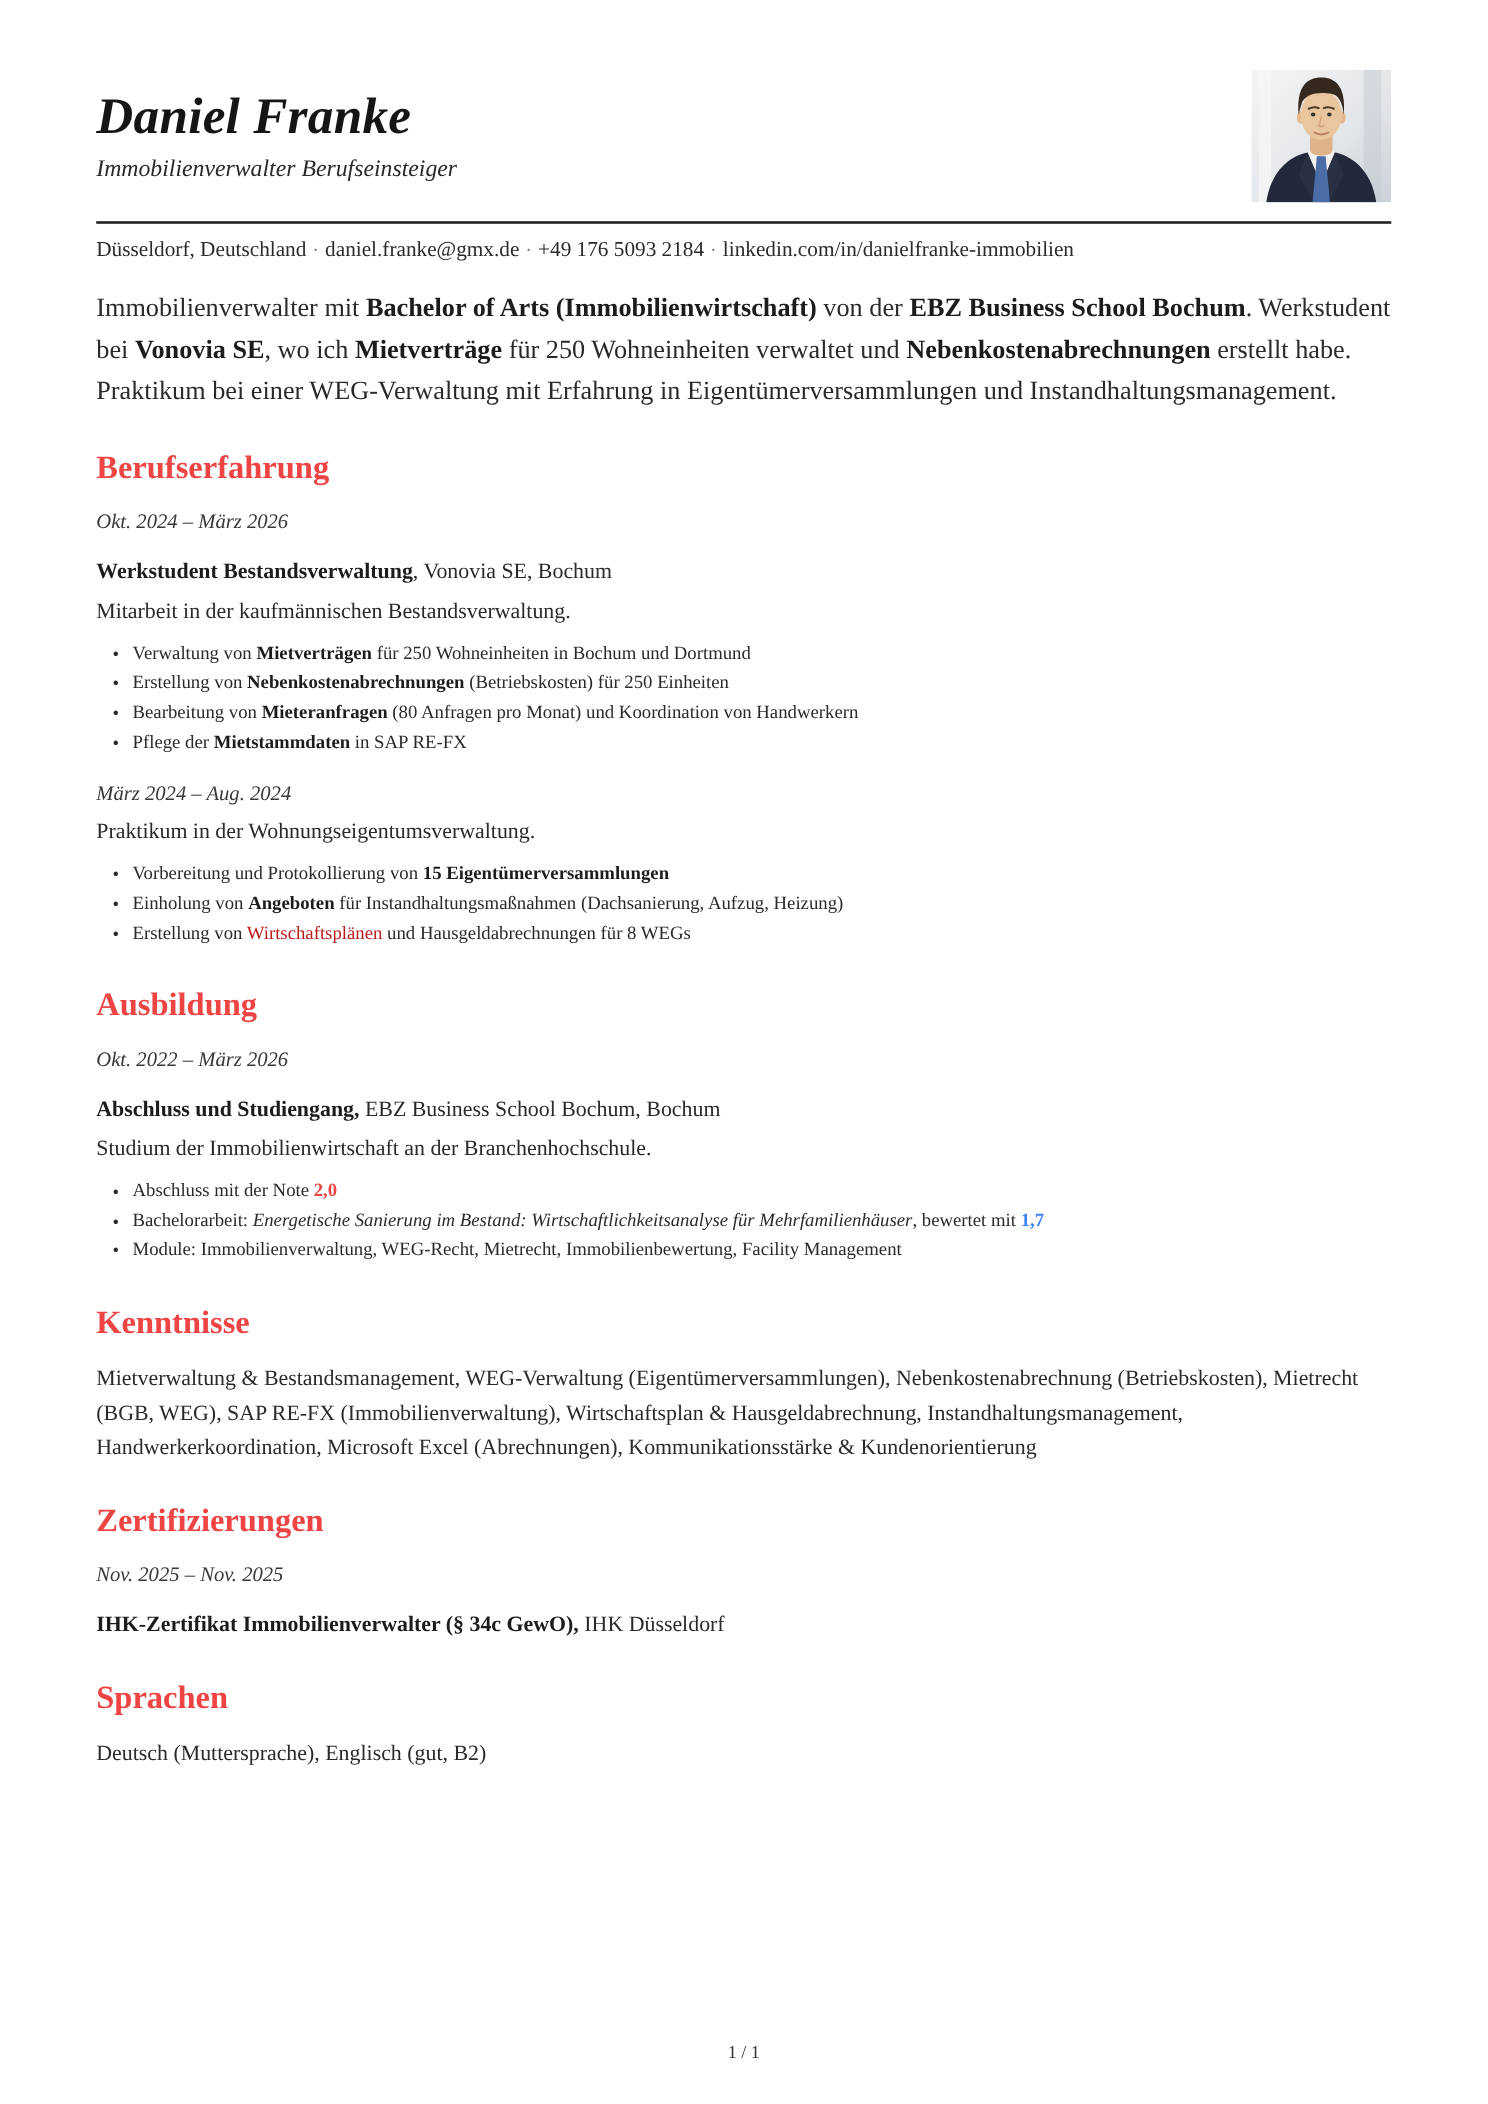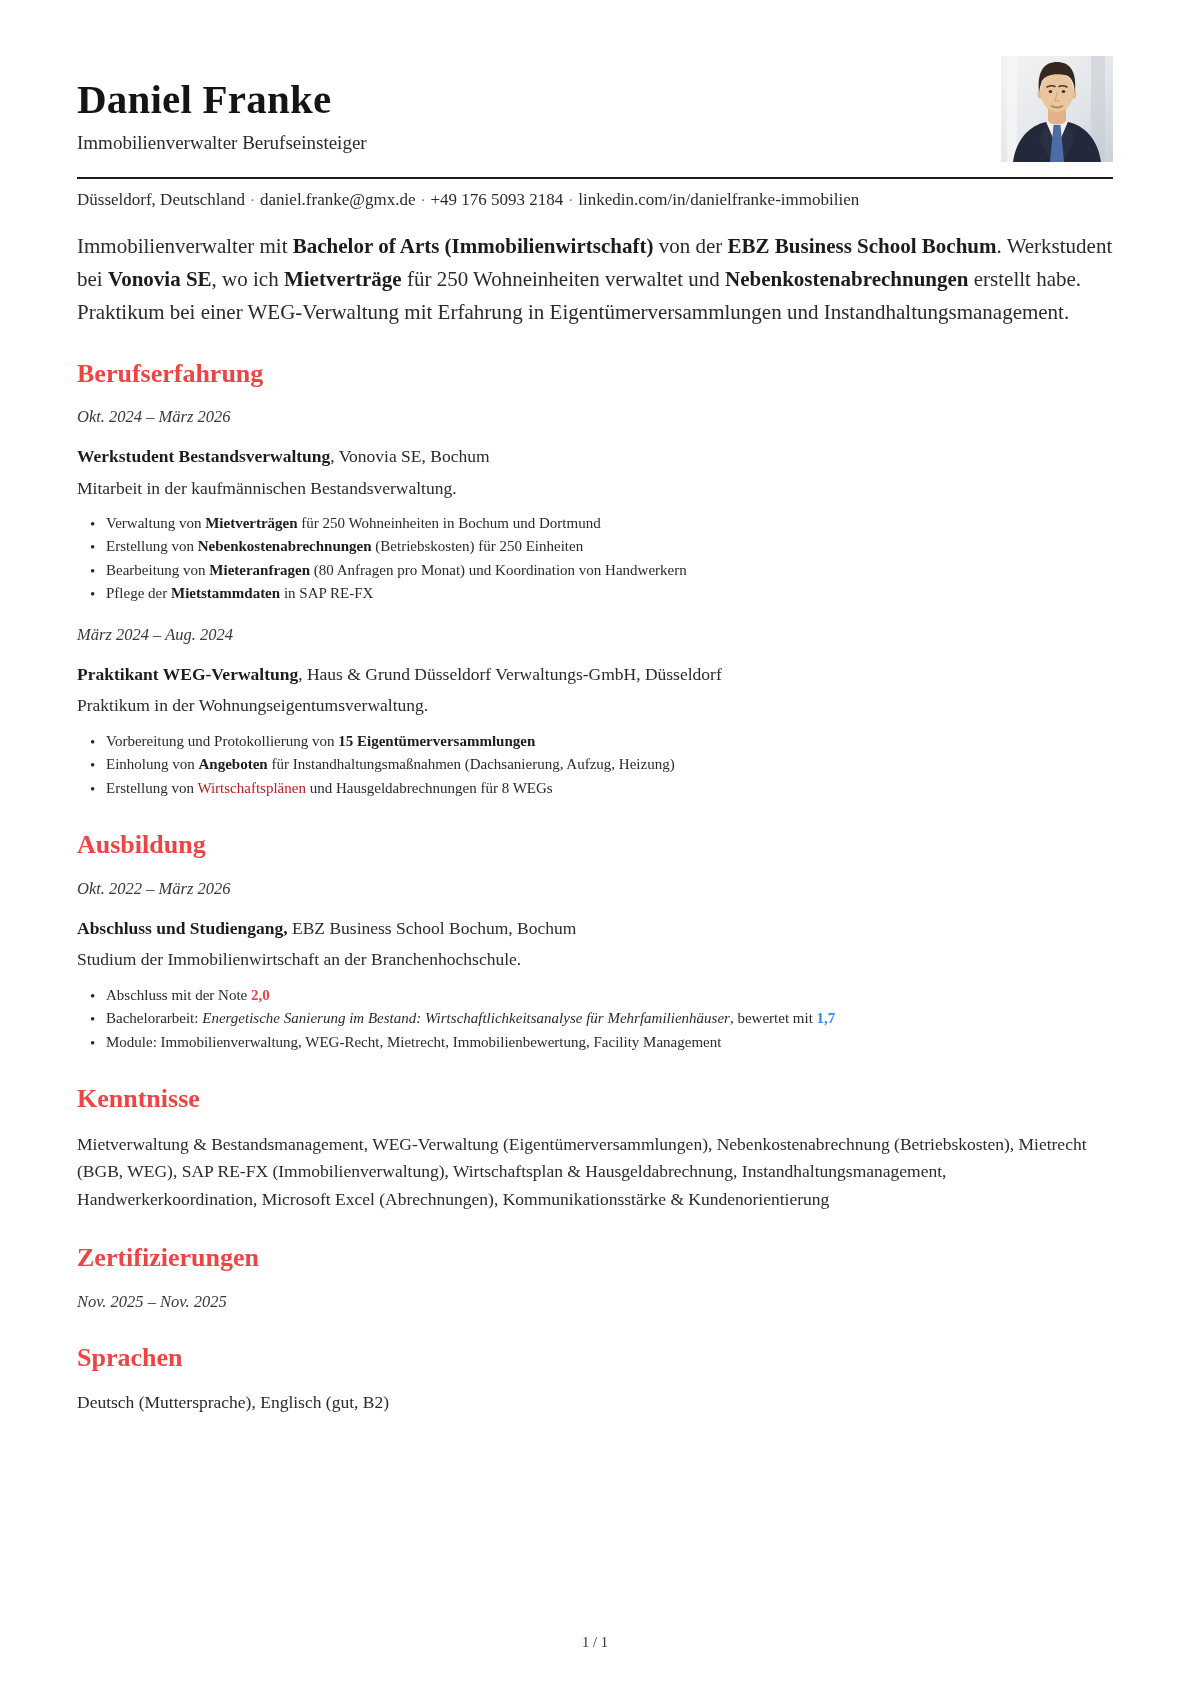--- a/index.html
+++ b/index.html
@@ -12,21 +12,21 @@
     position: relative;
     overflow: hidden;
   }
   .page {
     position: relative;
     width: 1190px;
     height: 1683px;
     padding: 56px 77px 0 77px;
   }
   
-  .header { display: flex; justify-content: space-between; align-items: center; }
+  .header { display: flex; justify-content: space-between; align-items: flex-start; font-style: italic; }
   .name {
     font-size: 41px;
     font-weight: 700;
     color: #151515;
     line-height: 1.12;
     margin-top: 14px;
     letter-spacing: 0.2px;
   }
   .subtitle {
     font-size: 19px;
@@ -150,21 +150,20 @@
       <ul class="bullets">
         <li><span>Verwaltung von </span><span style="font-weight: 700; color: rgb(28, 28, 28);">Mietverträgen</span><span> für 250 Wohneinheiten in Bochum und Dortmund</span></li>
         <li><span>Erstellung von </span><span style="font-weight: 700; color: rgb(28, 28, 28);">Nebenkostenabrechnungen</span><span> (Betriebskosten) für 250 Einheiten</span></li>
         <li><span>Bearbeitung von </span><span style="font-weight: 700; color: rgb(28, 28, 28);">Mieteranfragen</span><span> (80 Anfragen pro Monat) und Koordination von Handwerkern</span></li>
         <li><span>Pflege der </span><span style="font-weight: 700; color: rgb(28, 28, 28);">Mietstammdaten</span><span> in SAP RE-FX</span></li>
       </ul>
     </div>
 
     <div class="entry">
       <div class="entry-dates">März 2024 – Aug. 2024</div>
-      <div class="entry-titleline"><span class="entry-role">Praktikant WEG-Verwaltung</span><span>, Haus &amp; Grund Düsseldorf Verwaltungs-GmbH, Düsseldorf</span></div>
       <div class="entry-desc">Praktikum in der Wohnungseigentumsverwaltung.</div>
       <ul class="bullets">
         <li><span>Vorbereitung und Protokollierung von </span><span style="font-weight: 700; color: rgb(28, 28, 28);">15 Eigentümerversammlungen</span></li>
         <li><span>Einholung von </span><span style="font-weight: 700; color: rgb(28, 28, 28);">Angeboten</span><span> für Instandhaltungsmaßnahmen (Dachsanierung, Aufzug, Heizung)</span></li>
         <li><span>Erstellung von </span><span style="font-weight: 400; color: #b91c1c;">Wirtschaftsplänen</span><span> und Hausgeldabrechnungen für 8 WEGs</span></li>
       </ul>
     </div>
   </section>
 
   <section>
@@ -184,20 +183,21 @@
 
   <section>
     <h2 class="section-heading">Kenntnisse</h2>
     <p class="body-par">Mietverwaltung &amp; Bestandsmanagement, WEG-Verwaltung (Eigentümerversammlungen), Nebenkostenabrechnung (Betriebskosten), Mietrecht (BGB, WEG), SAP RE-FX (Immobilienverwaltung), Wirtschaftsplan &amp; Hausgeldabrechnung, Instandhaltungsmanagement, Handwerkerkoordination, Microsoft Excel (Abrechnungen), Kommunikationsstärke &amp; Kundenorientierung</p>
   </section>
 
   <section>
     <h2 class="section-heading">Zertifizierungen</h2>
     <div class="entry">
       <div class="entry-dates">Nov. 2025 – Nov. 2025</div>
+      <div class="entry-titleline"><span class="entry-role">IHK-Zertifikat Immobilienverwalter (§ 34c GewO),</span><span> IHK Düsseldorf</span></div>
     </div>
   </section>
 
   <section>
     <h2 class="section-heading">Sprachen</h2>
     <p class="body-par">Deutsch (Muttersprache), Englisch (gut, B2)</p>
   </section>
 
   <div class="footer">1 / 1</div>
 

